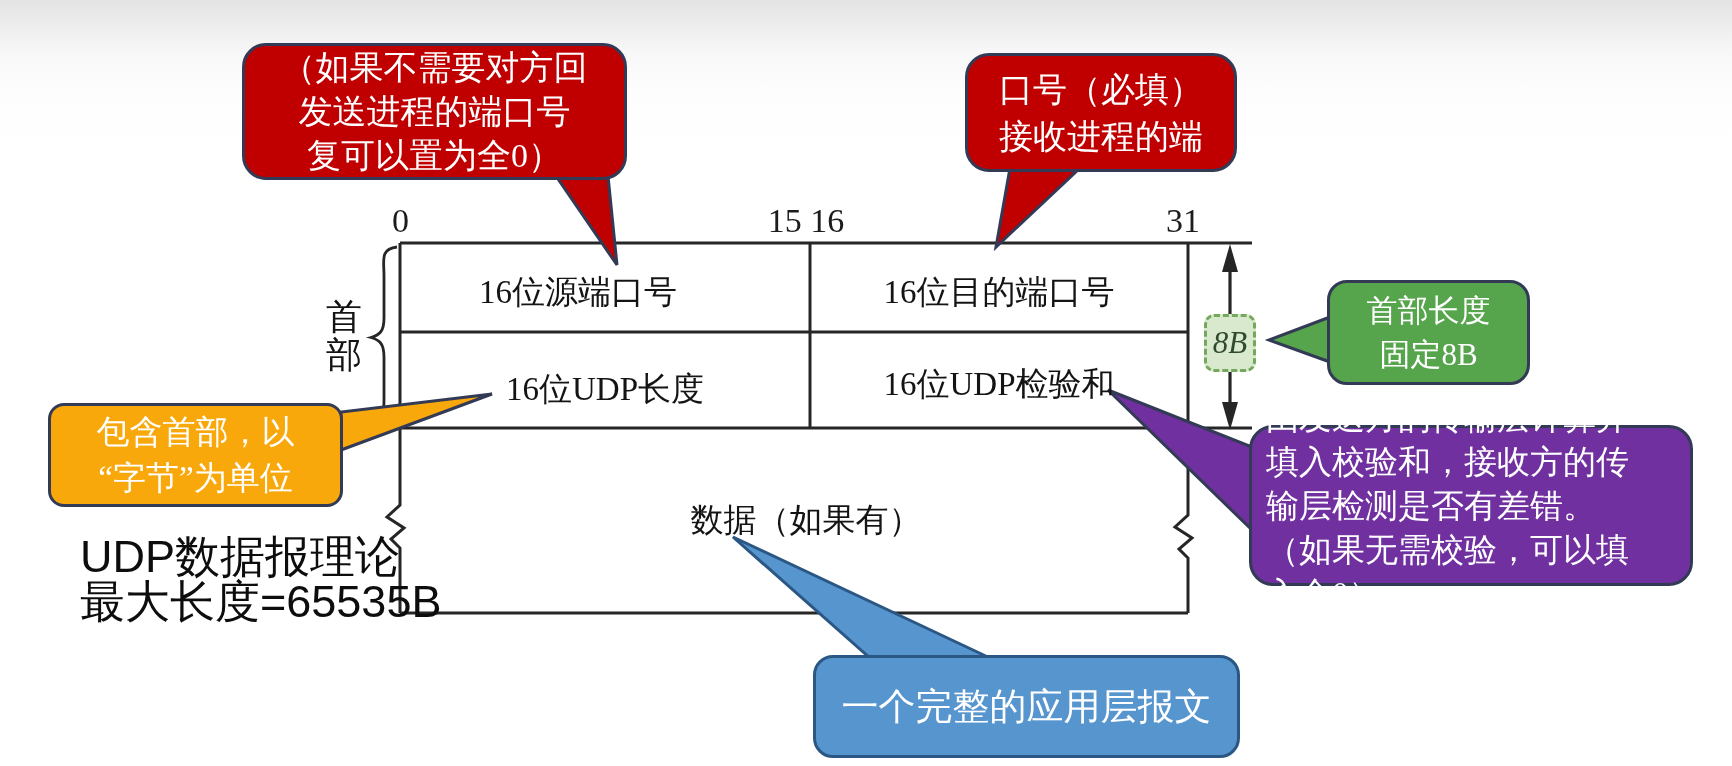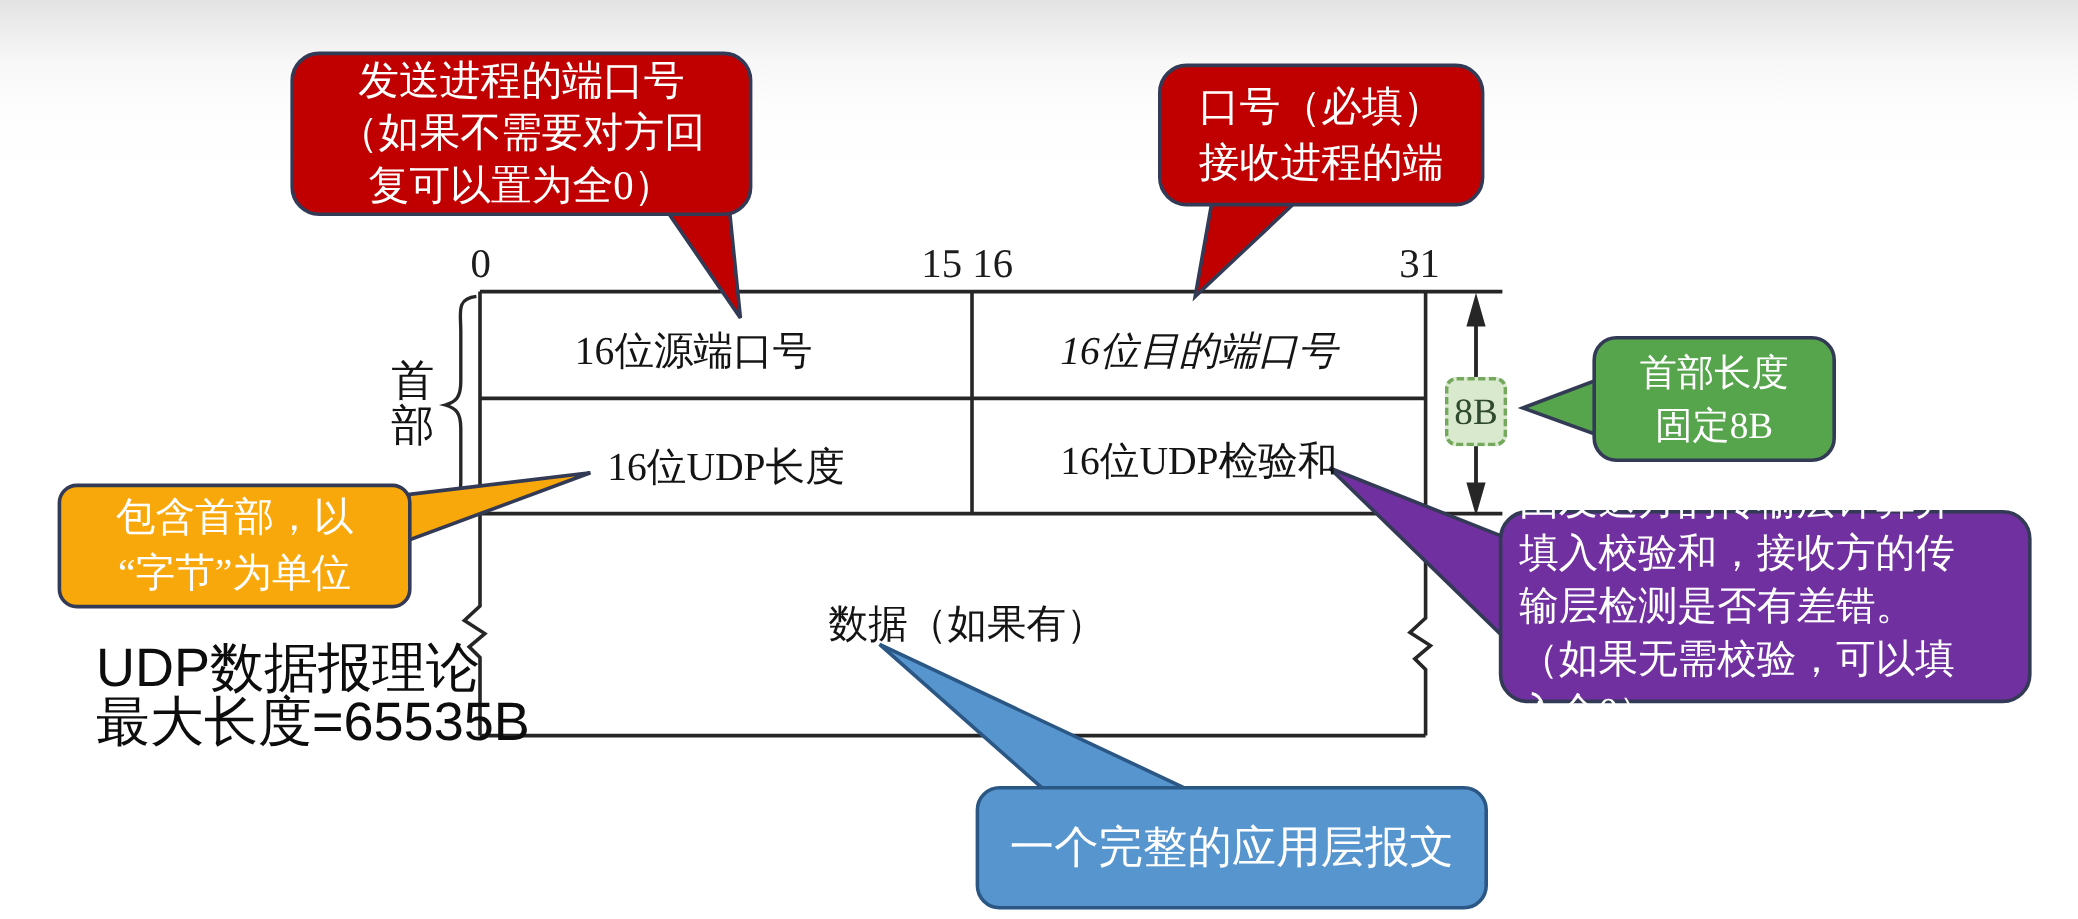--- a/index.html
+++ b/index.html
@@ -18,21 +18,21 @@
   .bitlabel{font-size:34px;color:#1c1c1c;text-align:center;white-space:nowrap;}
   .celltext{font-size:33px;color:#141414;display:flex;align-items:center;justify-content:center;text-align:center;}
   .hdrlabel{font-size:36px;line-height:38px;color:#141414;text-align:center;}
   .notetext{font-family:"Liberation Sans","DejaVu Sans",sans-serif;font-size:45px;line-height:45px;color:#0d0d0d;white-space:nowrap;}
 
   
   .sizebox{
     left:1204px;top:314px;width:52px;height:58px;
     background:#D8E9CD;border:3px dashed #74A85C;border-radius:10px;
     display:flex;align-items:center;justify-content:center;
-    font-size:31px;color:#2F4A2F;
+    font-size:31px;color:#2F4A2F;font-style:italic;
   }
 
   
   .callout{
     color:#ffffff;
     border:3.5px solid #333A56;
     display:flex;flex-direction:column;justify-content:center;align-items:center;
     z-index:2;
   }
   .cl-line{white-space:nowrap;}
@@ -78,37 +78,37 @@
     <div class="abs bitlabel" style="left:392px;top:202px;width:40px;text-align:left;">0</div>
     <div class="abs bitlabel" style="left:756px;top:202px;width:100px;">15 16</div>
     <div class="abs bitlabel" style="left:1156px;top:202px;width:44px;text-align:right;">31</div>
 
     <div class="abs hdrlabel" style="left:322px;top:298px;width:44px;">
       <div>首</div>
       <div>部</div>
     </div>
 
     <div class="abs celltext" style="left:400px;top:243px;width:356px;height:89px;padding-top:10px;">16位源端口号</div>
-    <div class="abs celltext" style="left:810px;top:243px;width:378px;height:89px;padding-top:10px;font-style:italic;">16位目的端口号</div>
+    <div class="abs celltext" style="left:810px;top:243px;width:378px;height:89px;padding-top:10px;">16位目的端口号</div>
     <div class="abs celltext" style="left:400px;top:332px;width:410px;height:96px;padding-top:19px;">16位UDP长度</div>
     <div class="abs celltext" style="left:810px;top:332px;width:378px;height:96px;padding-top:8px;">16位UDP检验和</div>
     <div class="abs celltext" style="left:400px;top:428px;width:812px;height:185px;">数据（如果有）</div>
 
     <div class="abs sizebox">
       <span>8B</span>
     </div>
 
     <div class="abs notetext" style="left:80px;top:534px;">
       <div>UDP数据报理论</div>
       <div>最大长度=65535B</div>
     </div>
 
     <div class="abs callout co-send">
+      <div class="cl-line">（如果不需要对方回</div>
       <div class="cl-line">发送进程的端口号</div>
-      <div class="cl-line">（如果不需要对方回</div>
       <div class="cl-line">复可以置为全0）</div>
     </div>
 
     <div class="abs callout co-recv">
       <div class="cl-line">口号（必填）</div>
       <div class="cl-line">接收进程的端</div>
     </div>
 
     <div class="abs callout co-hsize">
       <div class="cl-line">首部长度</div>

